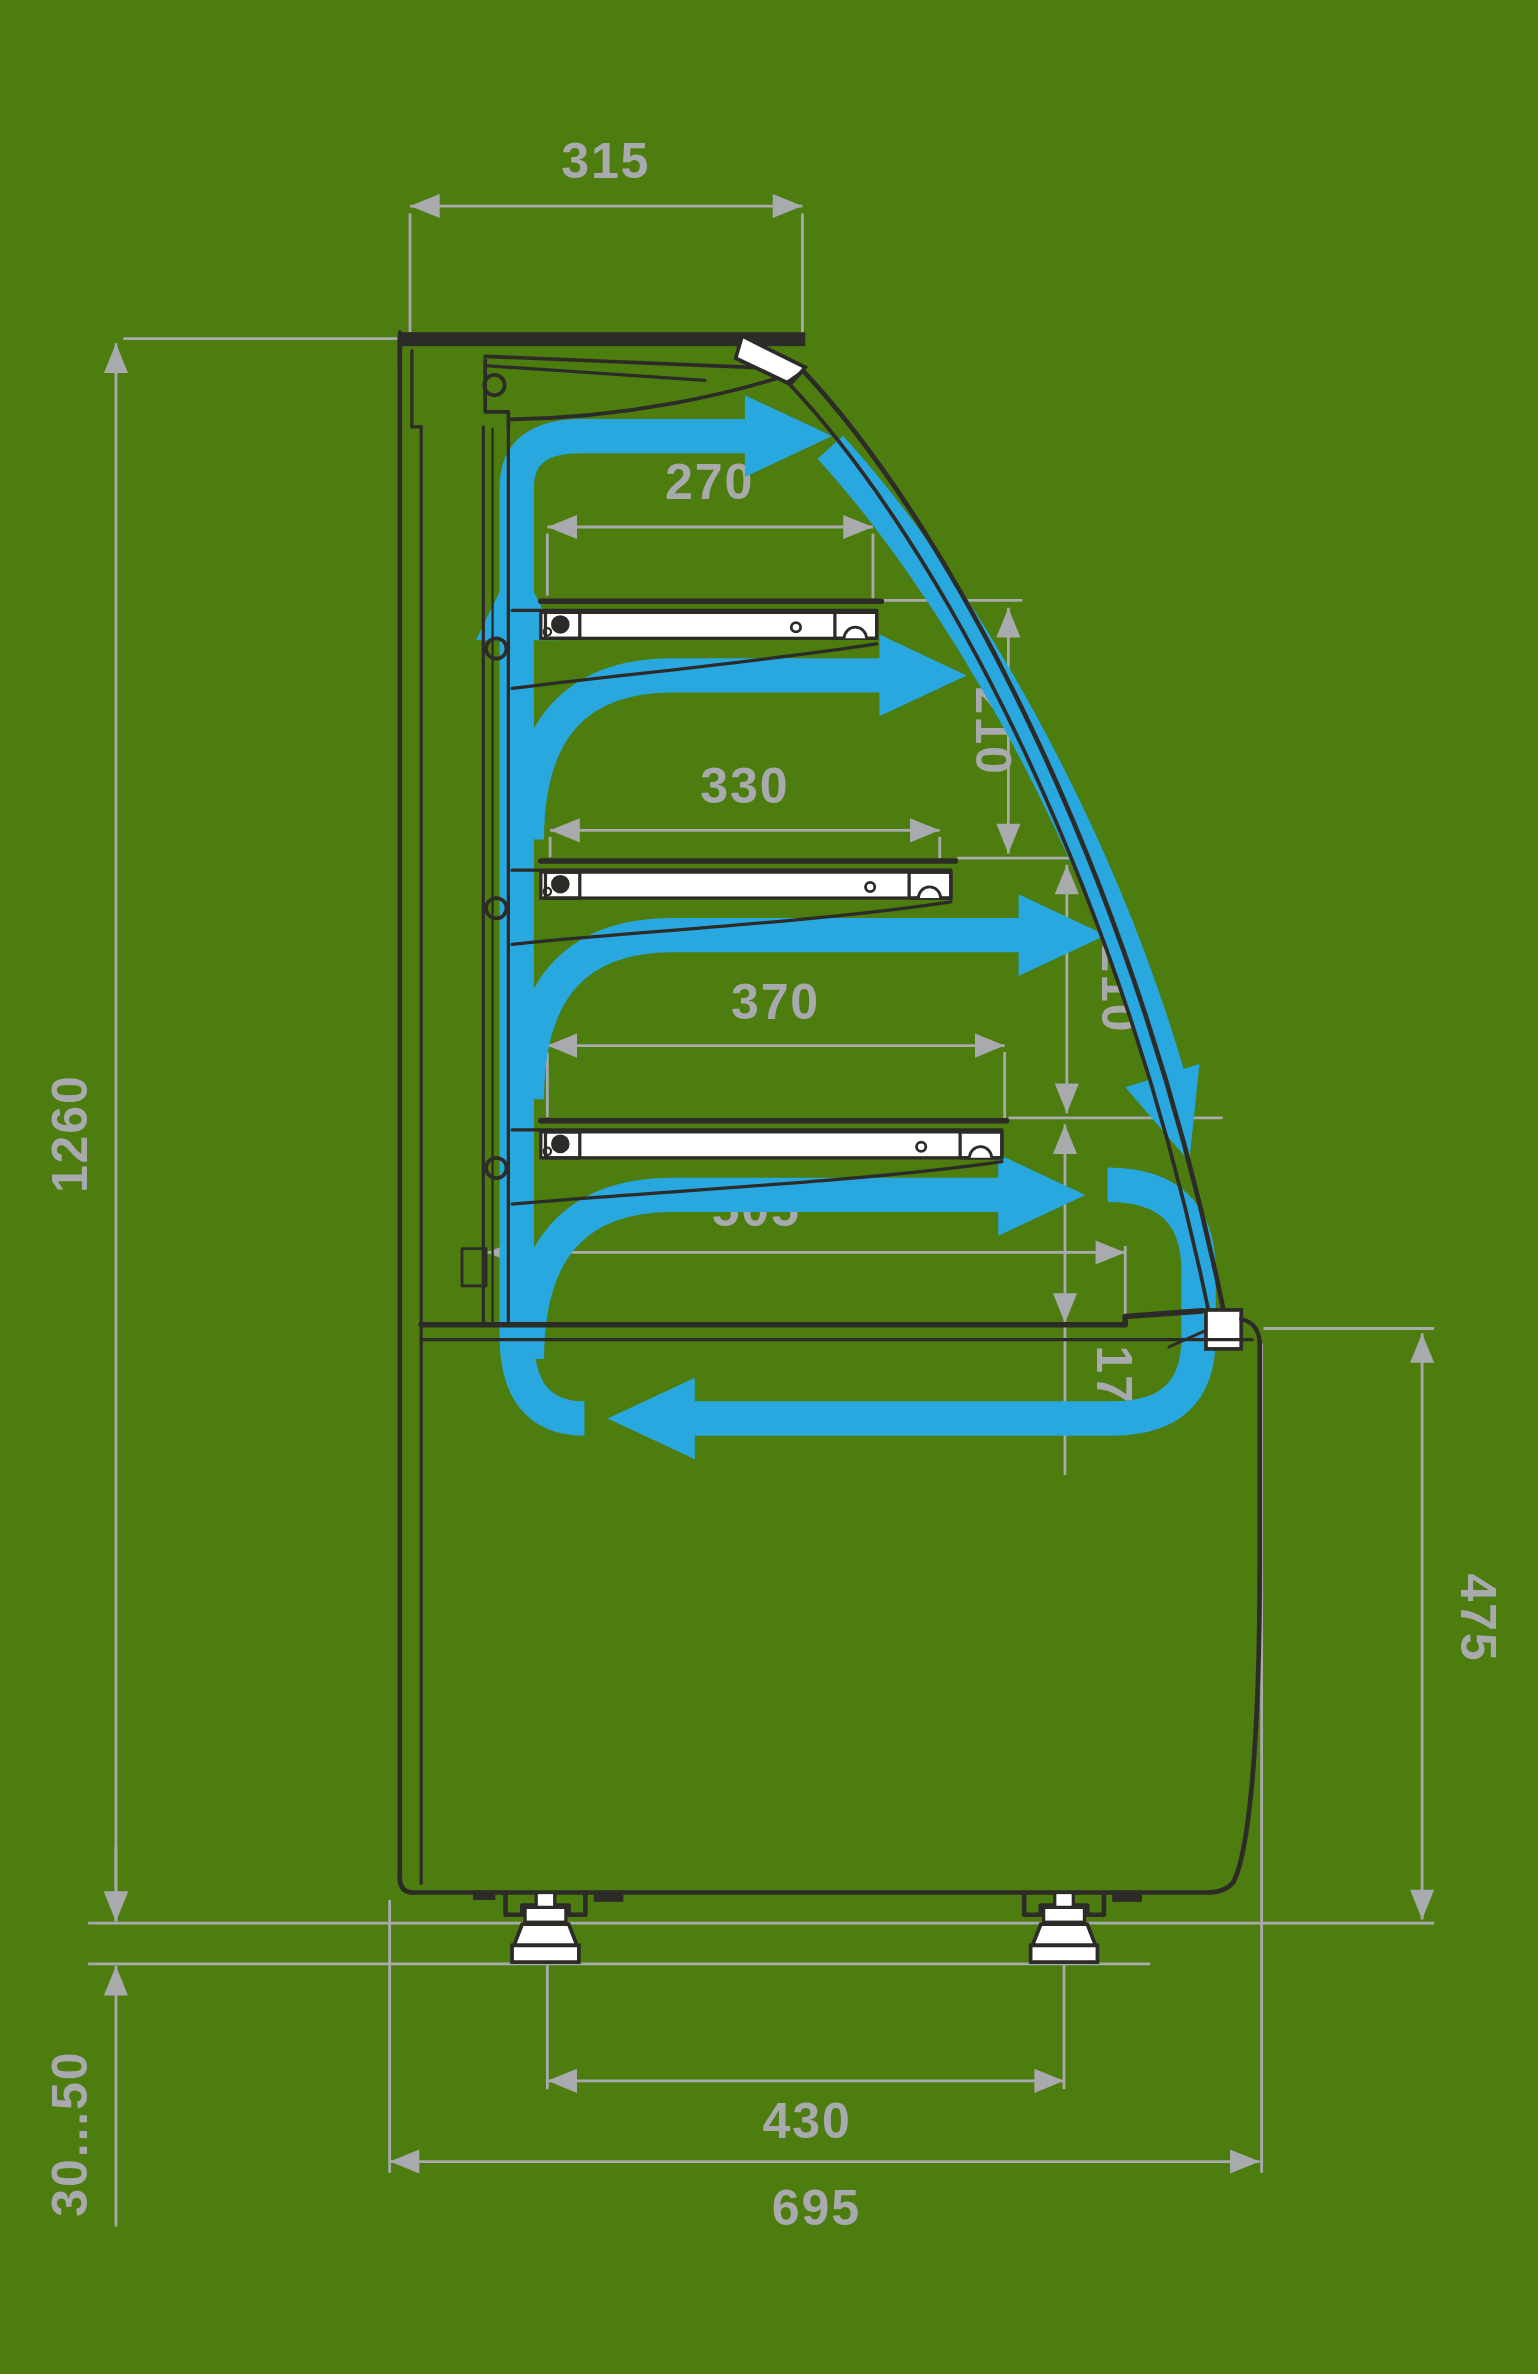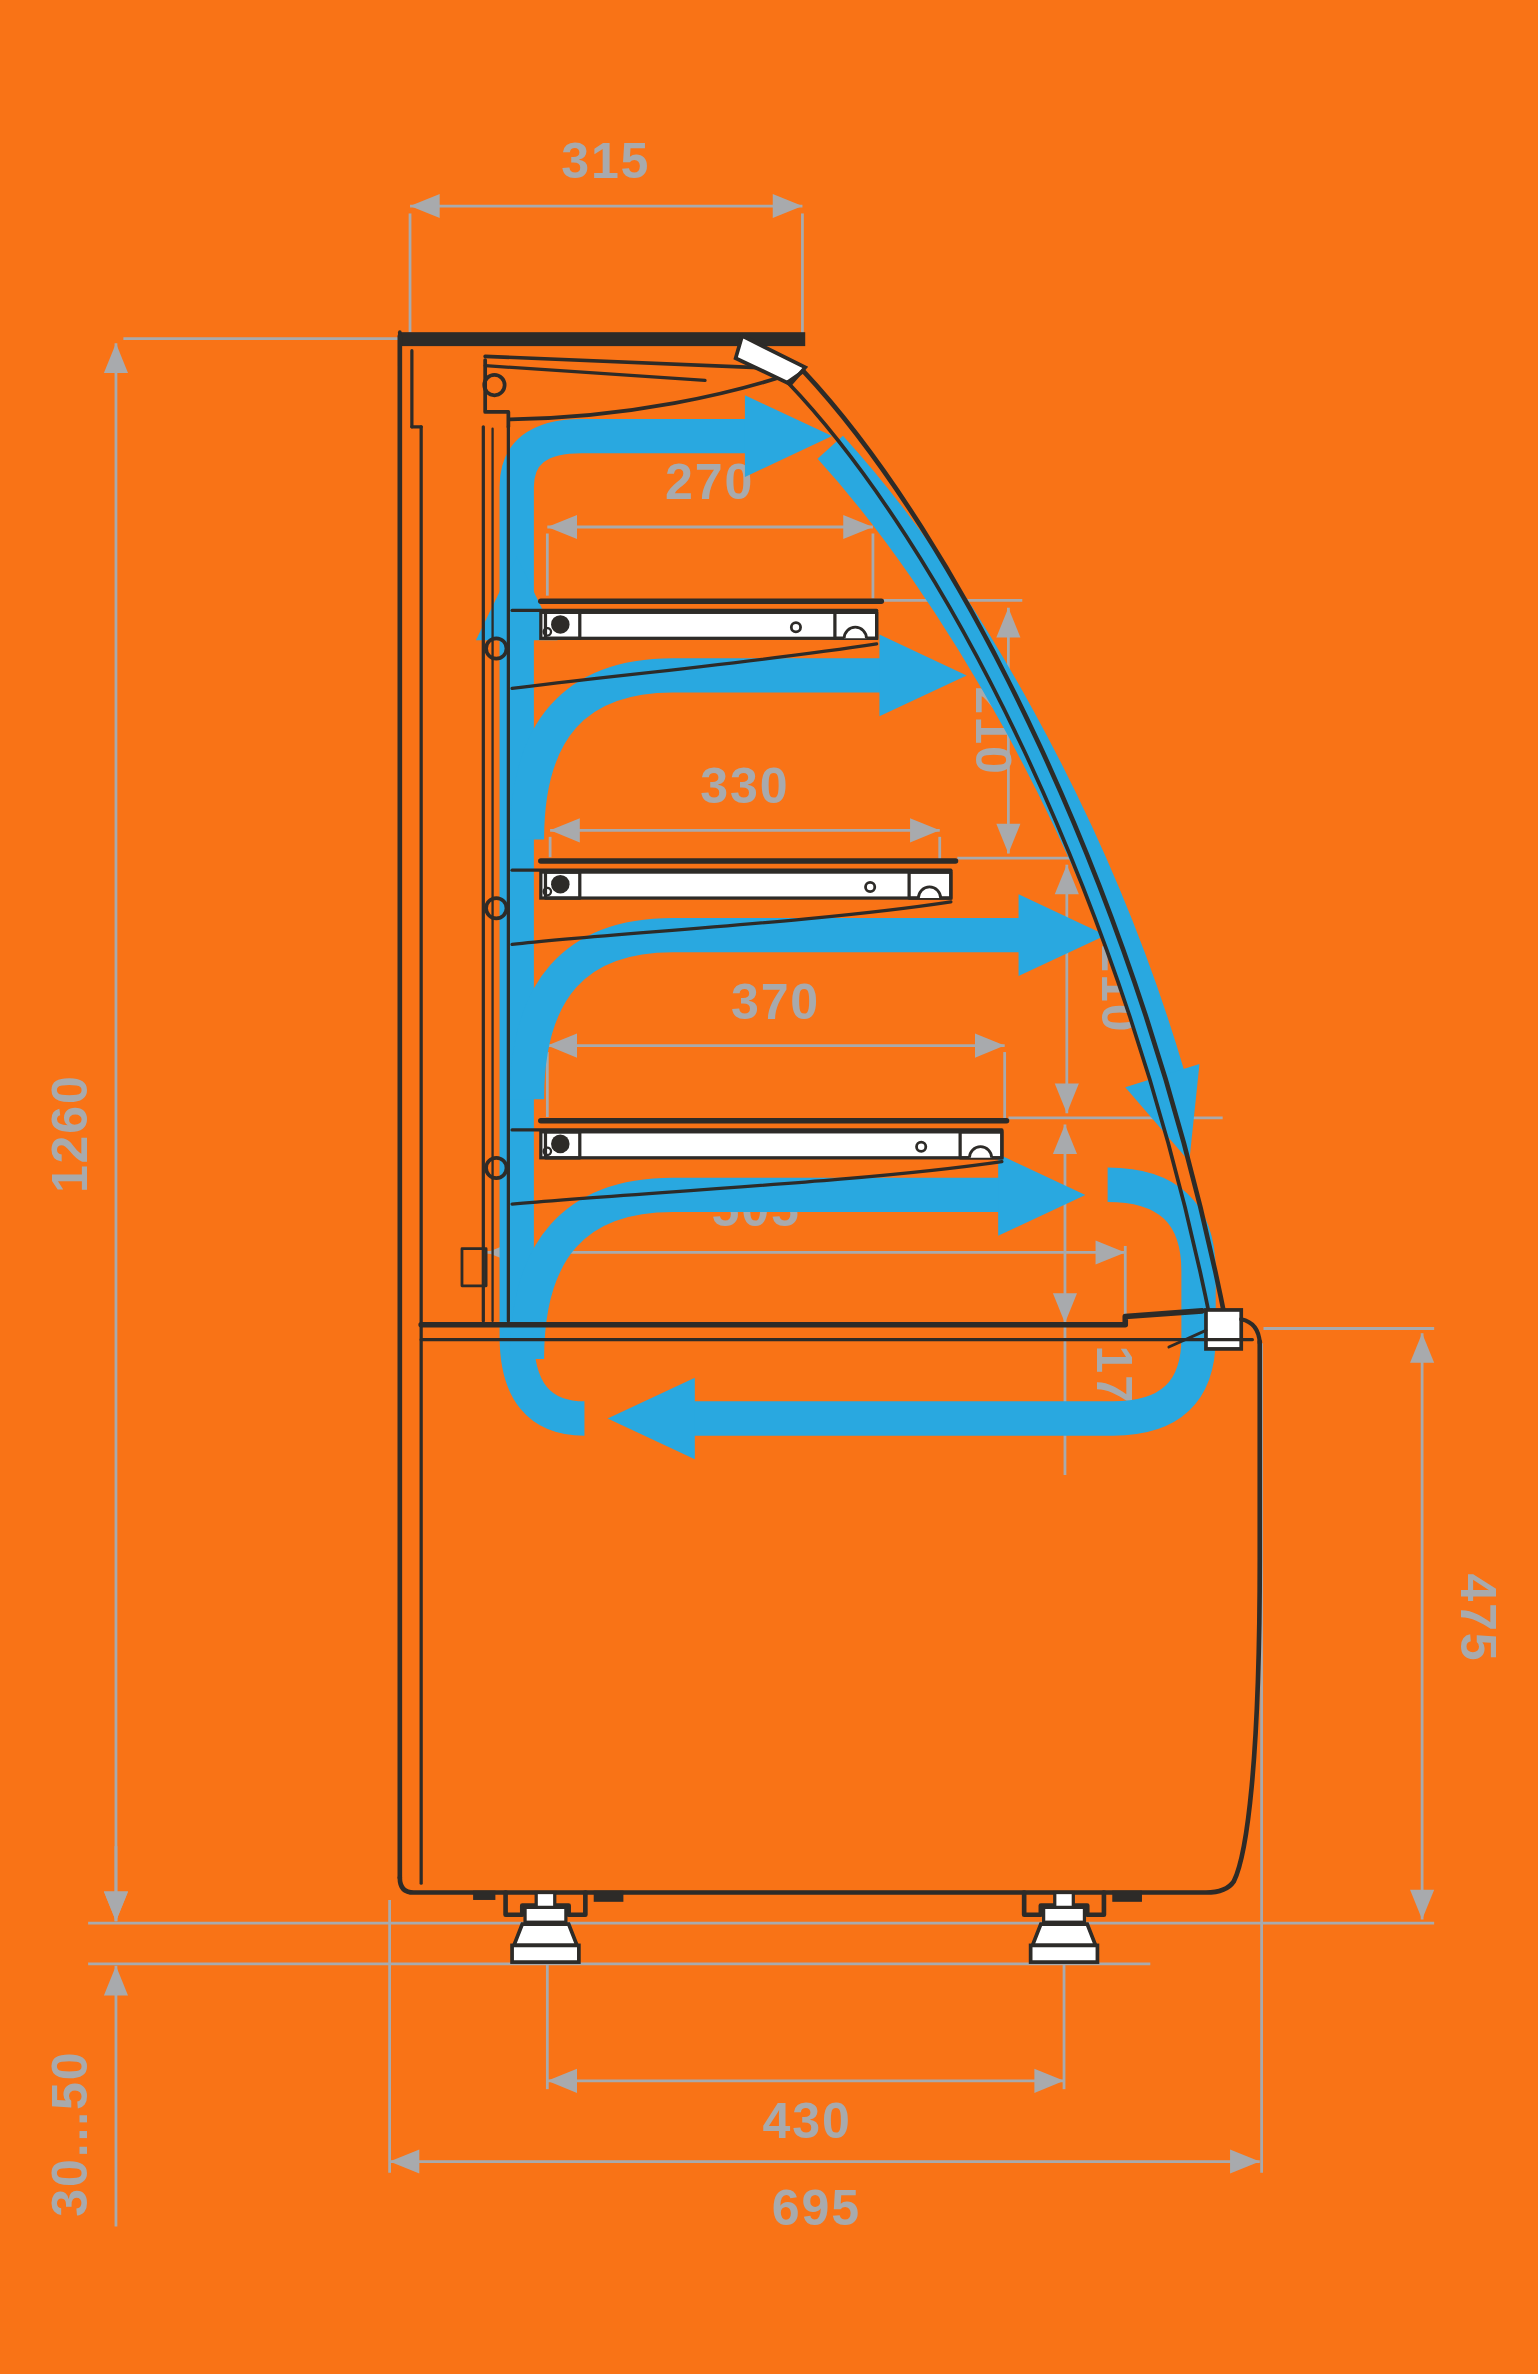--- a/index.html
+++ b/index.html
@@ -1,16 +1,16 @@
 <!DOCTYPE html>
 <html style="font-size:15px"><head>
 <meta charset="utf-8">
 <style>
   html,body{margin:0;padding:0;background:#ffffff;}
-  .stage{position:relative;width:1539px;height:2375px;background:#f97316;overflow:hidden;}
+  .stage{position:relative;width:1539px;height:2375px;background:#4d7c0f;overflow:hidden;}
   svg{display:block;}
   .k{stroke:#2d2b28;fill:none;stroke-linecap:round;stroke-linejoin:round;}
   .kf{fill:#2d2b28;stroke:none;}
   .kw{fill:#ffffff;stroke:#2d2b28;}
   .g{stroke:#a8aaad;fill:none;stroke-width:3;}
   .gf{fill:#a8aaad;stroke:none;}
   .b{stroke:#29a8e0;fill:none;stroke-width:37;}
   .bf{fill:#29a8e0;stroke:none;}
   text.dim{font-family:"Liberation Sans","DejaVu Sans",sans-serif;
            font-weight:bold;font-size:54px;fill:#a8aaad;letter-spacing:2px;}

